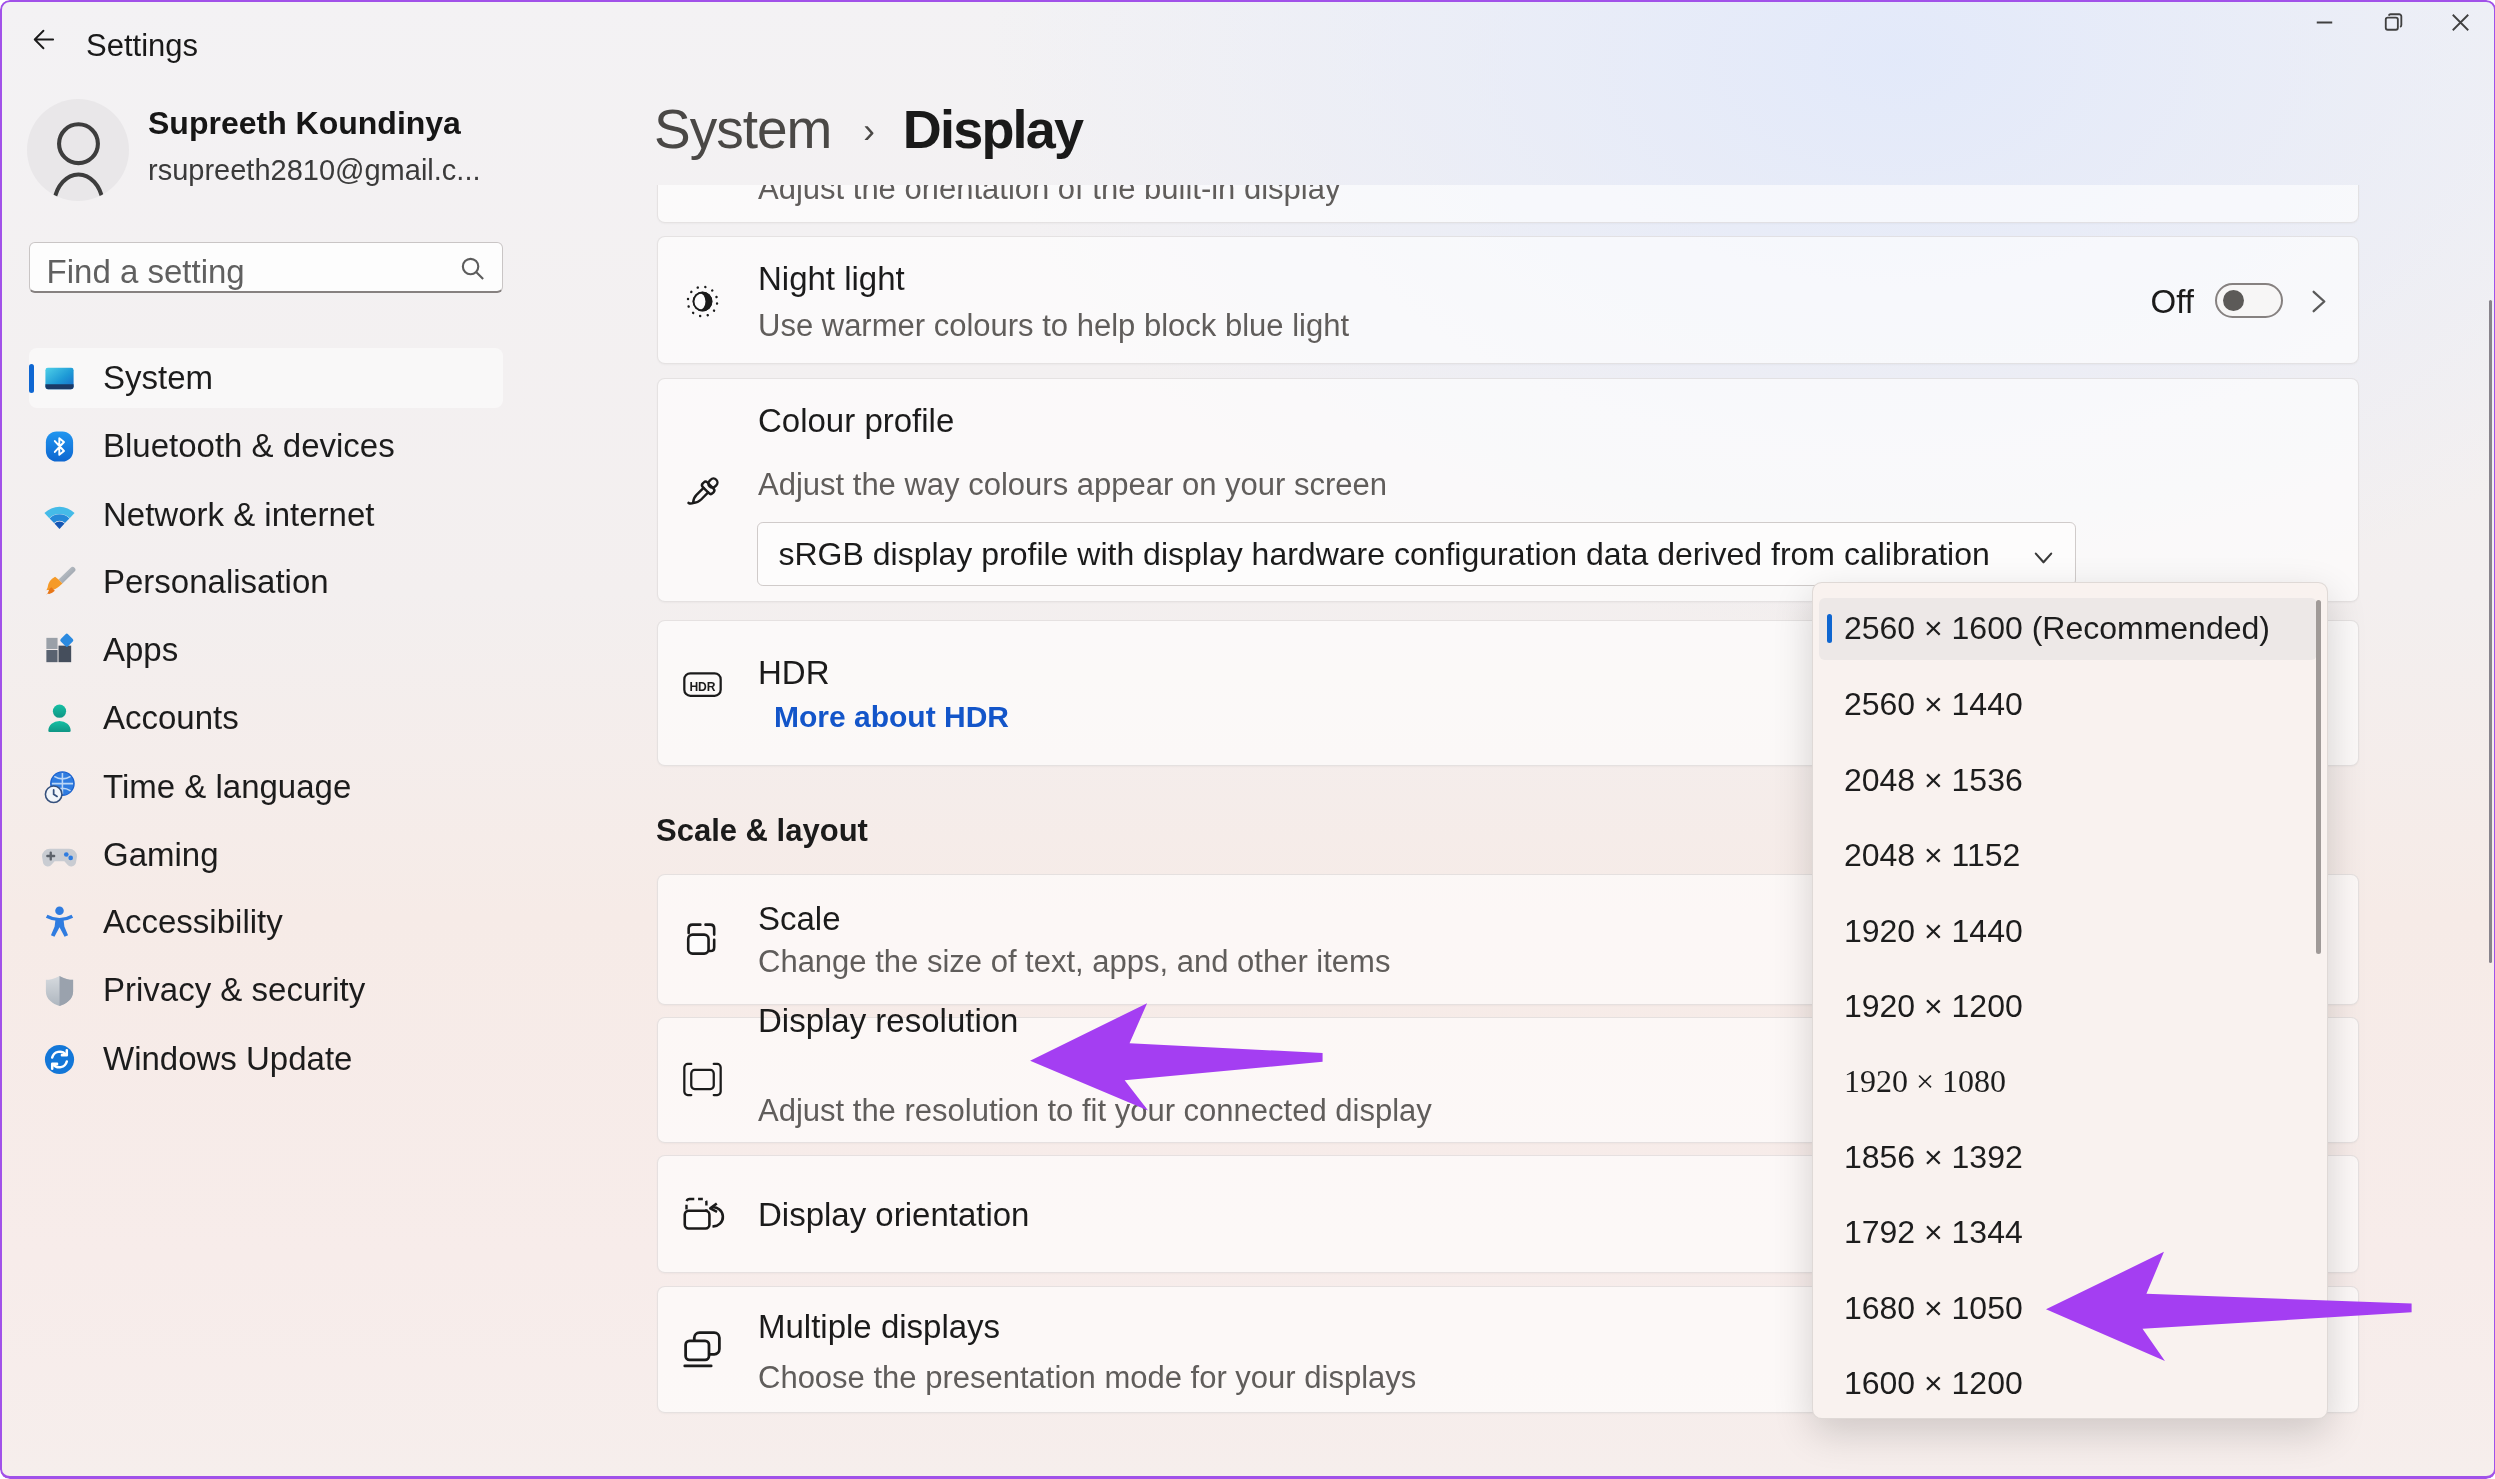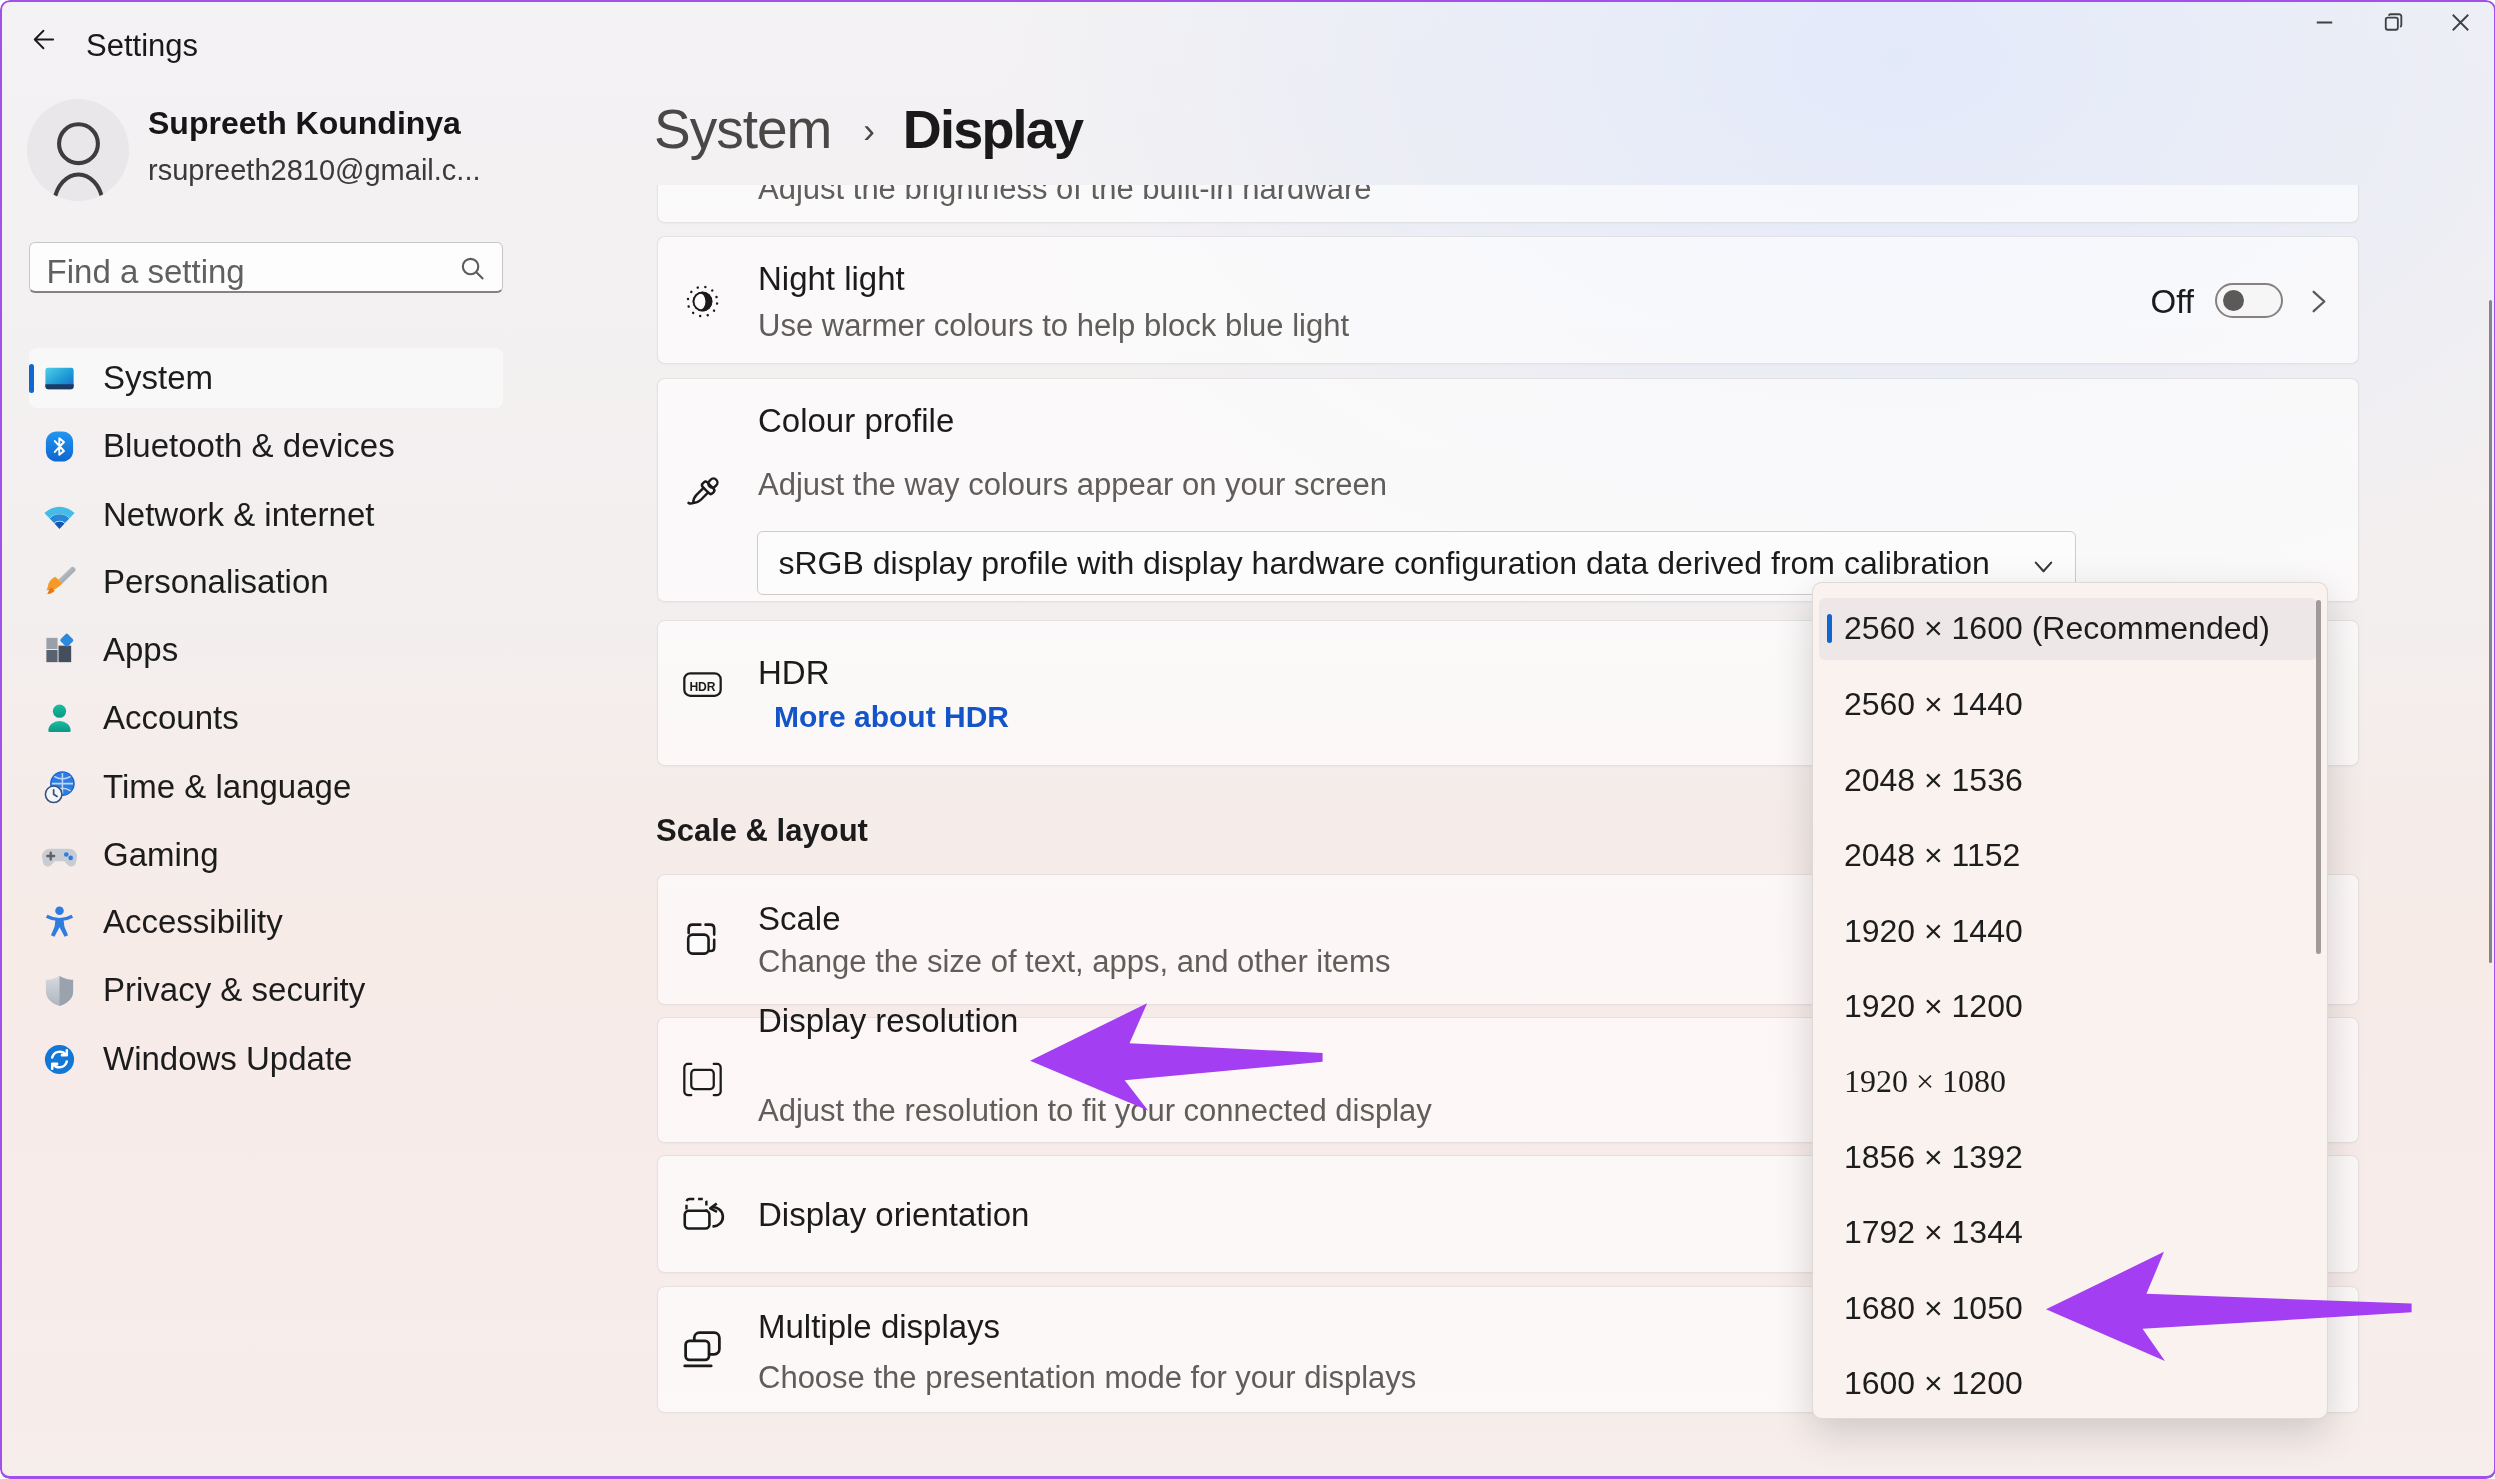--- a/index.html
+++ b/index.html
@@ -202,21 +202,21 @@
             <path d="M25.5 8.5 v5 h-5 M10.5 27.5 v-5 h5" fill="none" stroke="#fff" stroke-width="2.6" stroke-linejoin="round" stroke-linecap="round"></path>
           </svg></div>
         <div class="tx">Windows Update</div>
       </div></div>
 
   <div class="crumb">System <span class="sep">›</span> <b>Display</b></div>
 
   <div class="viewport">
 
     <div class="card" style="top:-59px;height:97px;"></div>
-    <div class="cdesc" style="top:-13.7px;">Adjust the brightness of the built-in hardware</div>
+    <div class="cdesc" style="top:-13.7px;">Adjust the orientation of the built-in display</div>
 
     <div class="card" style="top:51px;height:128px;"></div>
     <svg class="cicon" style="top:94px;" viewBox="0 0 52 52">
       <circle cx="26" cy="26" r="11.3" fill="#1b1b1b"></circle>
       <ellipse cx="22.4" cy="26" rx="7" ry="9.9" fill="#fdfcfd"></ellipse>
       <circle cx="26" cy="26" r="10.4" fill="none" stroke="#1b1b1b" stroke-width="2.2"></circle>
       <circle cx="26" cy="26" r="17" fill="none" stroke="#1b1b1b" stroke-width="2.8" stroke-dasharray="0.1 8.85" stroke-linecap="round" transform="rotate(8 26 26)"></circle>
     </svg>
     <div class="ctitle" style="top:75px;">Night light</div>
     <div class="cdesc" style="top:123px;">Use warmer colours to help block blue light</div>
@@ -232,21 +232,21 @@
     <svg class="cicon" style="top:286px;" viewBox="0 0 52 52">
       <g transform="rotate(45 26 26)" fill="none" stroke="#1b1b1b" stroke-width="2.8" stroke-linejoin="round" stroke-linecap="round">
         <rect x="21.4" y="3.5" width="9.2" height="11" rx="4.6"></rect>
         <rect x="18" y="13" width="16" height="7.5" rx="3"></rect>
         <path d="M22.2 20.5 L22.2 32 Q22.2 37 26 41.5 Q29.8 37 29.8 32 L29.8 20.5"></path>
         <path d="M26 41.5 q-1 3 -3.8 3.6"></path>
       </g>
     </svg>
     <div class="ctitle" style="top:217px;">Colour profile</div>
     <div class="cdesc" style="top:282px;">Adjust the way colours appear on your screen</div>
-    <div class="selectbox" style="top:346px;text-align:right;">
+    <div class="selectbox" style="top:337px;text-align:right;">
         <div class="tx">sRGB display profile with display hardware configuration data derived from calibration</div>
       <svg class="abs" style="right:19.5px;top:21.5px;width:25px;height:25px;" viewBox="0 0 26 26">
           <path d="M5 9 L13 18 L21 9" fill="none" stroke="#3a3a3a" stroke-width="2.2" stroke-linecap="round" stroke-linejoin="round"></path>
         </svg>
     </div>
 
     <div class="card" style="top:435px;height:146px;"></div>
     <svg class="cicon" style="top:477px;" viewBox="0 0 52 52">
       <rect x="5" y="13" width="42" height="26" rx="7" fill="none" stroke="#1b1b1b" stroke-width="2.6"></rect>
       <text x="26" y="33" font-size="14" font-weight="700" text-anchor="middle" fill="#1b1b1b" font-family="Liberation Sans">HDR</text>

